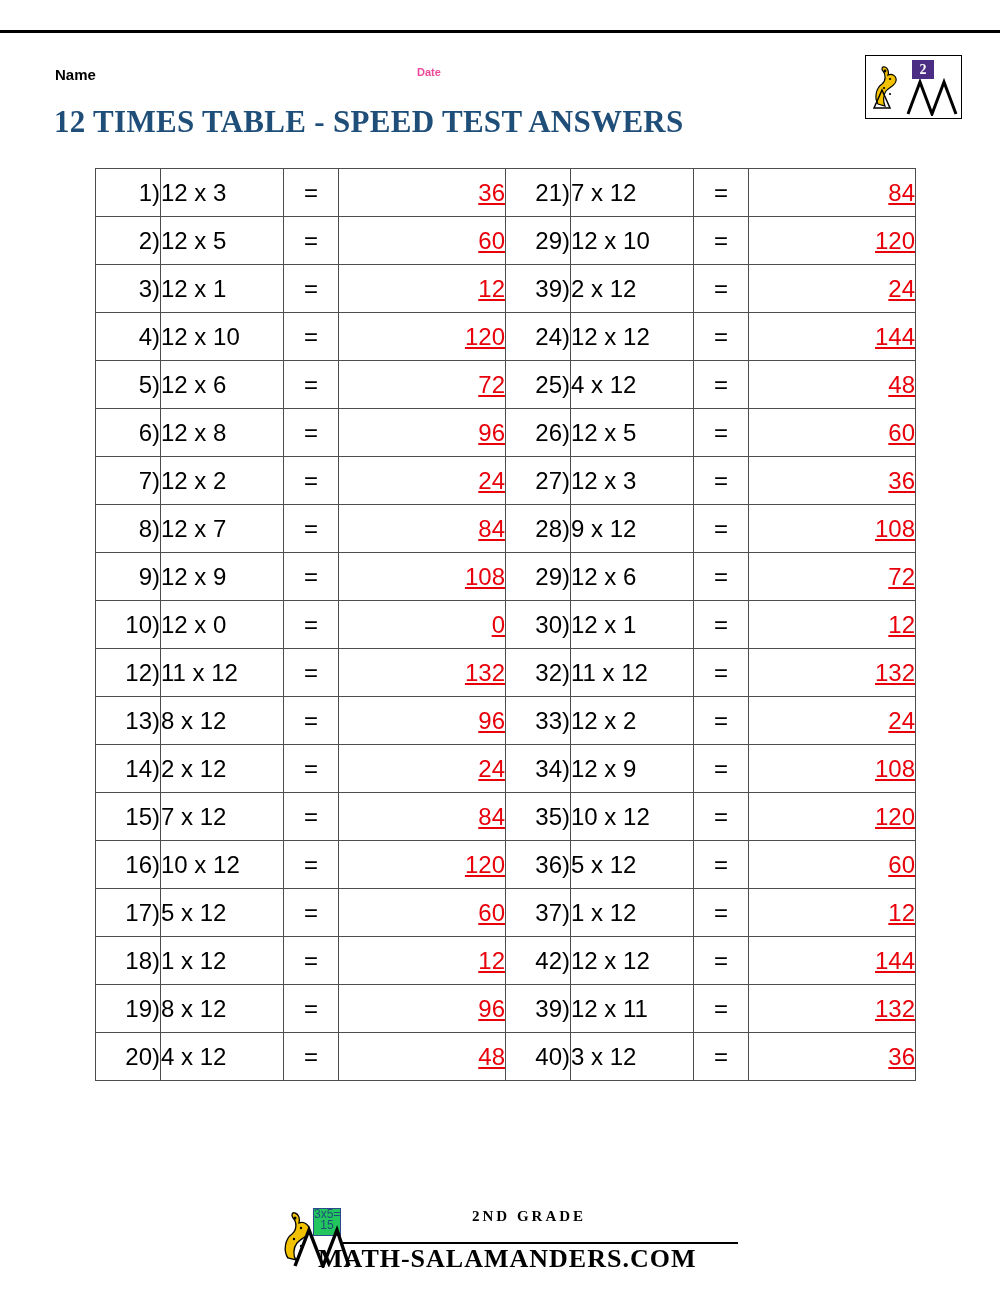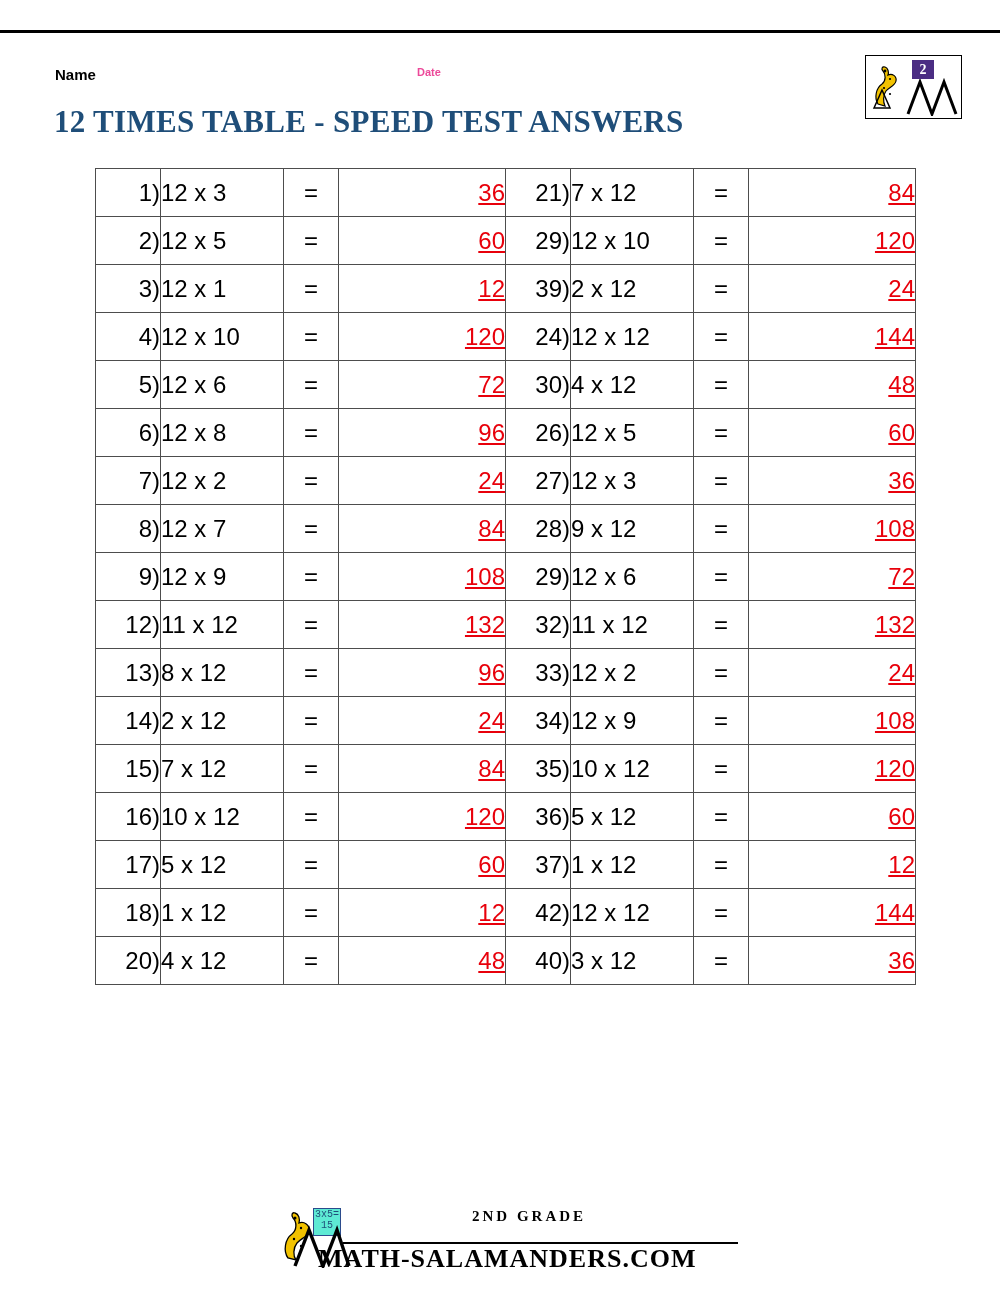--- a/index.html
+++ b/index.html
@@ -177,26 +177,26 @@
     left: 280px;
     top: 14px;
   }
   .footer-minibox {
     position: absolute;
     left: 313px;
     top: 12px;
     width: 26px;
     height: 26px;
     border: 1px solid #2b4b8c;
-    background: #5eead4;
-    font-size: 10px;
+    background: #22c55e;
+    font-size: 12px;
     color: #1F4E79;
     text-align: center;
     line-height: 11px;
-    font-family: Liberation Mono, monospace;
+    font-family: Liberation Sans, sans-serif;
   }
 </style>
 </head>
 <body>
 
 <div class="top-rule"></div>
 
 <div class="header-row">
   <div class="name-label">Name</div>
   <div class="date-label">Date</div>
@@ -261,21 +261,21 @@
         <td class="num">24)</td>
         <td class="expr">12 x 12</td>
         <td class="eq">=</td>
         <td class="ans"><span>144</span></td>
       </tr>
       <tr>
         <td class="num">5)</td>
         <td class="expr">12 x 6</td>
         <td class="eq">=</td>
         <td class="ans"><span>72</span></td>
-        <td class="num">30)</td>
+        <td class="num">25)</td>
         <td class="expr">4 x 12</td>
         <td class="eq">=</td>
         <td class="ans"><span>48</span></td>
       </tr>
       <tr>
         <td class="num">6)</td>
         <td class="expr">12 x 8</td>
         <td class="eq">=</td>
         <td class="ans"><span>96</span></td>
         <td class="num">26)</td>
@@ -307,20 +307,30 @@
         <td class="num">9)</td>
         <td class="expr">12 x 9</td>
         <td class="eq">=</td>
         <td class="ans"><span>108</span></td>
         <td class="num">29)</td>
         <td class="expr">12 x 6</td>
         <td class="eq">=</td>
         <td class="ans"><span>72</span></td>
       </tr>
       <tr>
+        <td class="num">10)</td>
+        <td class="expr">12 x 0</td>
+        <td class="eq">=</td>
+        <td class="ans"><span>0</span></td>
+        <td class="num">30)</td>
+        <td class="expr">12 x 1</td>
+        <td class="eq">=</td>
+        <td class="ans"><span>12</span></td>
+      </tr>
+      <tr>
         <td class="num">12)</td>
         <td class="expr">11 x 12</td>
         <td class="eq">=</td>
         <td class="ans"><span>132</span></td>
         <td class="num">32)</td>
         <td class="expr">11 x 12</td>
         <td class="eq">=</td>
         <td class="ans"><span>132</span></td>
       </tr>
       <tr>
@@ -375,20 +385,30 @@
       </tr>
       <tr>
         <td class="num">18)</td>
         <td class="expr">1 x 12</td>
         <td class="eq">=</td>
         <td class="ans"><span>12</span></td>
         <td class="num">42)</td>
         <td class="expr">12 x 12</td>
         <td class="eq">=</td>
         <td class="ans"><span>144</span></td>
+      </tr>
+      <tr>
+        <td class="num">19)</td>
+        <td class="expr">8 x 12</td>
+        <td class="eq">=</td>
+        <td class="ans"><span>96</span></td>
+        <td class="num">39)</td>
+        <td class="expr">12 x 11</td>
+        <td class="eq">=</td>
+        <td class="ans"><span>132</span></td>
       </tr>
       <tr>
         <td class="num">20)</td>
         <td class="expr">4 x 12</td>
         <td class="eq">=</td>
         <td class="ans"><span>48</span></td>
         <td class="num">40)</td>
         <td class="expr">3 x 12</td>
         <td class="eq">=</td>
         <td class="ans"><span>36</span></td>

